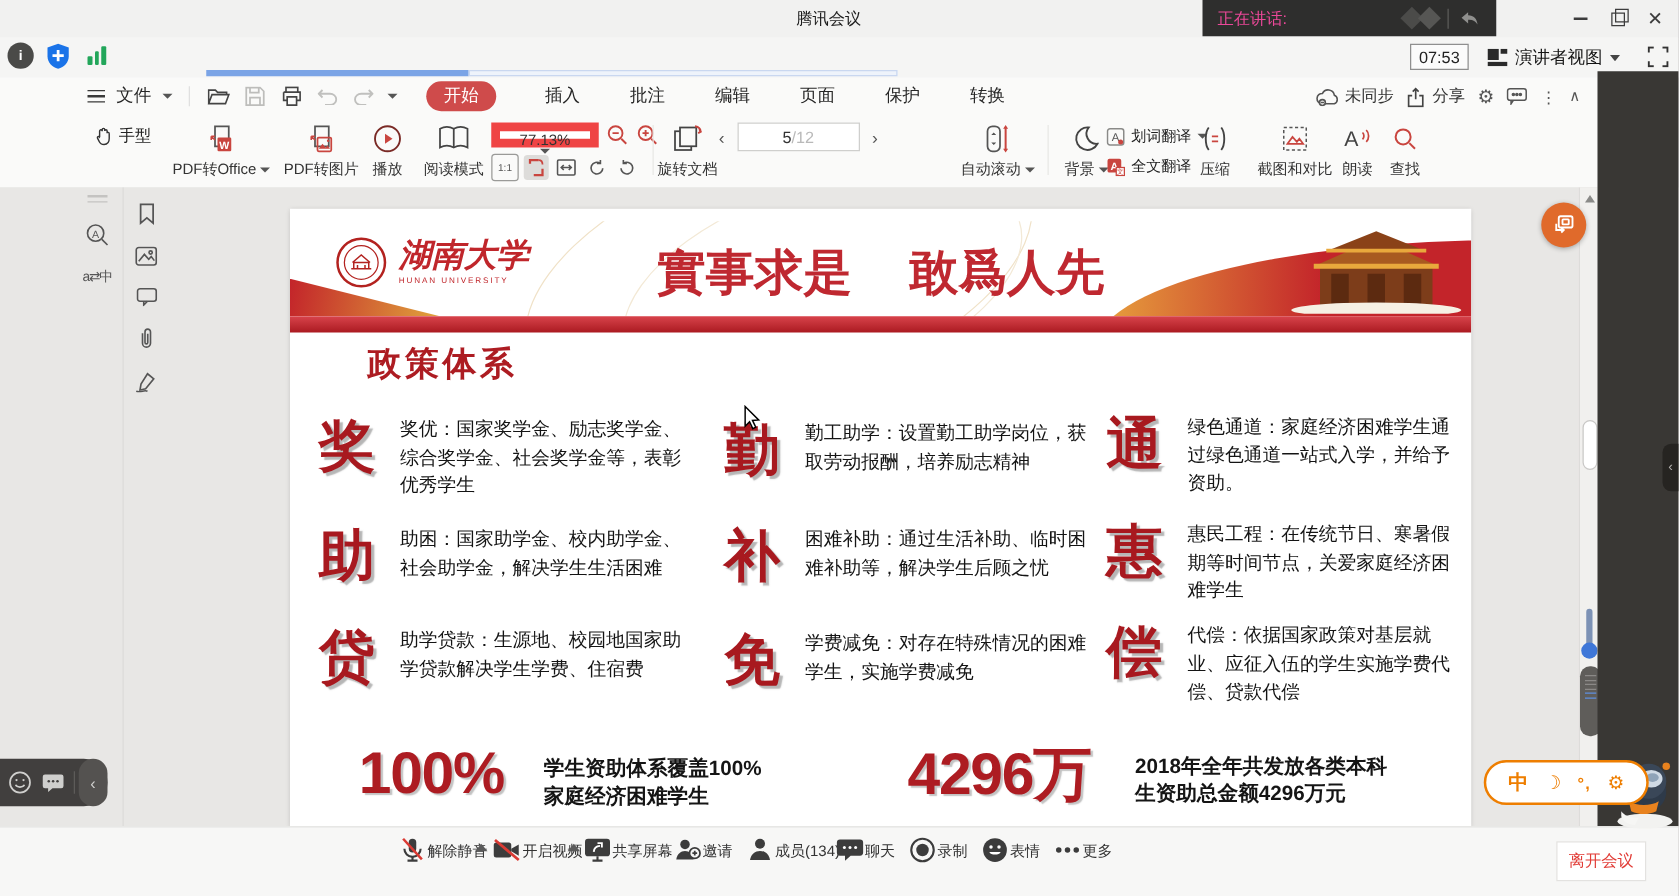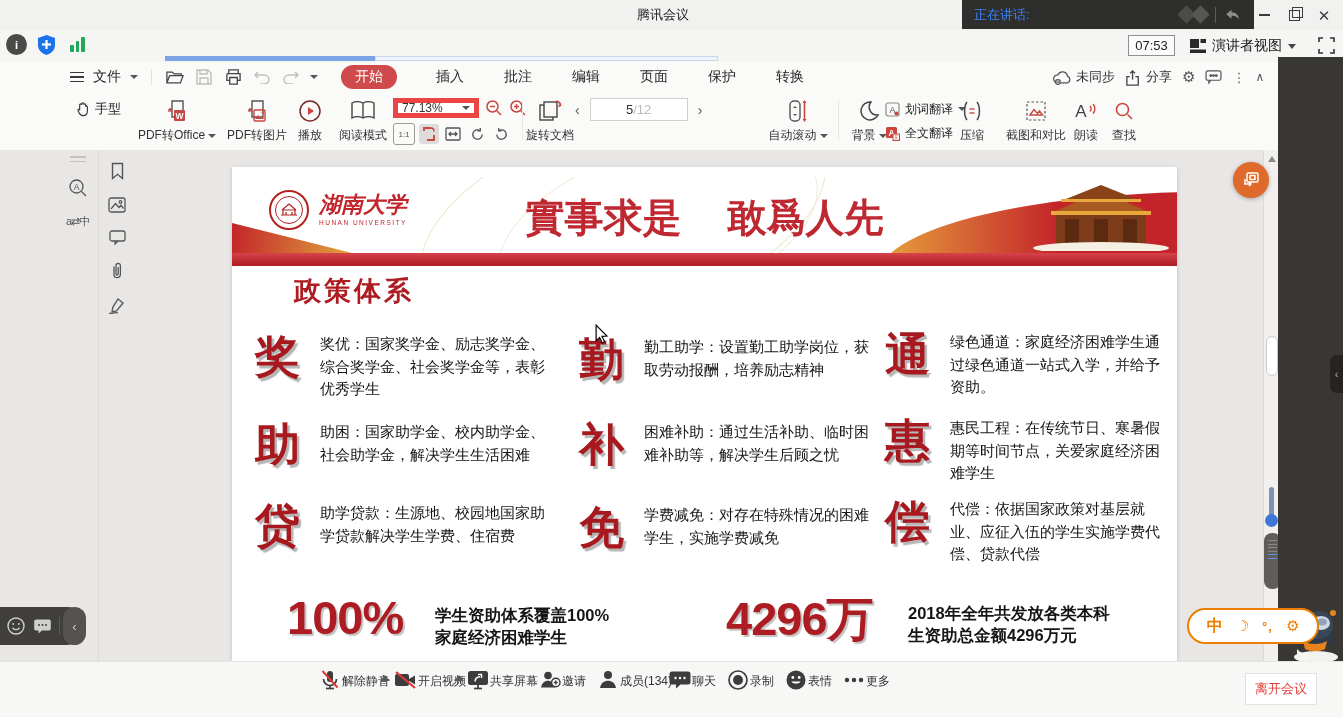--- a/index.html
+++ b/index.html
@@ -3,21 +3,21 @@
 <meta charset="utf-8">
 <style>
   html,body{margin:0;padding:0;}
   body{font-family:"Liberation Sans",sans-serif;background:#888;}
   .stage{position:relative;width:1343px;height:717px;background:#f5f5f4;overflow:hidden;font-family:"Liberation Sans",sans-serif;}
   svg{display:block;}
 
   
   .titlebar{position:absolute;left:0;top:0;width:100%;height:30px;background:#f1f1f0;}
   .app-title{position:absolute;left:0;right:17px;top:0;line-height:30px;text-align:center;font-size:13px;color:#1c1c1c;}
-  .speaking{position:absolute;left:962px;top:0;width:292px;height:29px;background:#2e2e2d;display:flex;align-items:center;padding:0 12px;box-sizing:border-box;color:#3b82f6;font-size:13px;gap:8px;}
+  .speaking{position:absolute;left:962px;top:0;width:235px;height:29px;background:#2e2e2d;display:flex;align-items:center;padding:0 12px;box-sizing:border-box;color:#ec4899;font-size:13px;gap:8px;}
   .speaking .grow{flex:1;}
   .diamond{width:13px;height:13px;transform:rotate(45deg);background:#4b4b49;}
   .diamond.d2{margin-left:-7px;background:#565654;}
   .vsep{width:1px;height:16px;background:#5c5c5a;}
   .win-controls{position:absolute;right:4px;top:0;height:30px;display:flex;}
   .winbtn{width:30px;height:30px;display:flex;align-items:center;justify-content:center;color:#3c3c3c;font-size:14px;cursor:default;}
   .min-glyph{width:11px;height:1.5px;background:#3c3c3c;}
   .restore-glyph{position:relative;width:9px;height:9px;border:1.2px solid #3c3c3c;background:#f1f1f0;}
   .restore-glyph:before{content:"";position:absolute;left:2px;top:-4px;width:9px;height:9px;border:1.2px solid #3c3c3c;}
   .close-glyph{font-size:15px;line-height:1;color:#3c3c3c;}
@@ -50,21 +50,21 @@
 
   
   .ribbon{position:absolute;left:0;top:92px;width:1278px;height:58px;background:#fafaf9;border-bottom:1px solid #e4e4e2;}
   .tool2{position:absolute;display:flex;flex-direction:column;gap:2px;font-size:13px;color:#222;}
   .tool2 .row{display:flex;align-items:center;gap:5px;height:22px;padding:0 5px;border-radius:3px;}
   .tool2 .row.active{background:#dddcda;margin-top:30px;}
   .bigbtn{position:absolute;top:5px;text-align:center;font-size:12px;color:#333;}
   .bigbtn .ic{height:28px;display:flex;align-items:center;justify-content:center;margin-bottom:2px;}
   .bigbtn .lab{white-space:nowrap;display:flex;align-items:center;justify-content:center;gap:3px;}
   .zoomcluster{position:absolute;left:393px;top:6px;}
-  .zoombox{width:86px;height:20px;border:5px solid #ef4444;background:#fff;display:flex;align-items:center;font-size:12px;color:#333;padding:0 4px;box-sizing:border-box;}
+  .zoombox{width:86px;height:20px;border:7px solid #ef4444;background:#fff;display:flex;align-items:center;font-size:12px;color:#333;padding:0 4px;box-sizing:border-box;flex-direction:column;}
   .zoombox .grow{flex:1;}
   .zrow{display:flex;align-items:center;gap:6px;}
   .irow{display:flex;align-items:center;gap:4px;margin-top:5px;}
   .ibtn{width:20px;height:20px;display:flex;align-items:center;justify-content:center;border-radius:3px;font-size:8px;color:#555;}
   .ibtn.active{background:#dddcda;}
   .pagenav{position:absolute;left:575px;top:6px;width:190px;}
   .pn-top{display:flex;align-items:center;gap:10px;}
   .pn-arrow{font-size:14px;color:#555;}
   .pagebox{width:96px;height:21px;border:1px solid #cfcfcd;background:#fff;display:flex;align-items:center;justify-content:center;font-size:13px;}
   .pagebox .cur{color:#333;}
@@ -83,21 +83,21 @@
   .handle i{display:block;width:16px;height:1.5px;background:#c4c3c1;}
   .transl{font-size:11px;color:#555;letter-spacing:-1px;}
 
   .page{position:absolute;left:232px;top:17px;width:945px;height:494px;background:#fff;box-shadow:0 1px 4px rgba(0,0,0,.18);overflow:hidden;}
   .banner{position:absolute;left:0;top:10px;width:945px;height:76px;background:#fff;overflow:hidden;}
   .swirl{position:absolute;left:180px;top:-60px;width:420px;height:200px;border:1px solid #f0e2c8;border-radius:50%;transform:rotate(-18deg);}
   .swirl.s2{left:260px;top:-30px;width:330px;height:160px;border-color:#f3e9d6;}
   .banner-wedge{position:absolute;left:0;bottom:0;width:120px;height:30px;background:linear-gradient(100deg,#c3242a,#e0a43c);clip-path:polygon(0 100%,100% 100%,0 0);}
   .banner-swoosh{position:absolute;right:-30px;bottom:-34px;width:330px;height:95px;background:linear-gradient(90deg,#e8a33d,#c3242a 55%);border-top-left-radius:100% 90%;}
   .logo{position:absolute;left:36px;top:12px;display:flex;align-items:center;gap:9px;}
-  .logo-script{font-family:"Liberation Serif",serif;font-style:italic;font-weight:bold;font-size:22px;color:#c0262b;line-height:1;}
+  .logo-script{font-family:"Liberation Serif",serif;font-style:italic;font-weight:bold;font-size:26px;color:#c0262b;line-height:1;}
   .logo-en{font-size:6.5px;color:#c0262b;letter-spacing:1.5px;margin-top:3px;}
   .motto{position:absolute;left:200px;right:200px;top:14px;display:flex;justify-content:center;gap:46px;font-family:"Liberation Serif",serif;font-weight:bold;font-size:39px;color:#bf2830;white-space:nowrap;}
   .building{position:absolute;right:6px;top:2px;}
   .redbar{position:absolute;left:0;top:86px;width:945px;height:13px;background:linear-gradient(180deg,#d8434b,#ab1a21);}
   .sec-title{position:absolute;left:62px;top:106px;font-size:27px;font-weight:bold;color:#ad1c22;letter-spacing:3px;}
   .pitem{position:absolute;display:flex;gap:9px;}
   .pletter{width:56px;font-size:45px;line-height:1.05;font-weight:bold;color:#a8191f;text-shadow:2.5px 2.5px 1px rgba(110,110,110,.5);font-family:"Liberation Sans",sans-serif;}
   .ptext{flex:1;font-family:"Liberation Serif",serif;font-size:15px;line-height:1.5;color:#141414;}
   .statval{position:absolute;font-weight:bold;color:#ad1c22;font-size:47px;letter-spacing:-1px;text-shadow:2px 2px 1px rgba(120,120,120,.45);}
   .statdesc{position:absolute;font-weight:bold;font-size:16.5px;color:#151515;line-height:1.35;}

